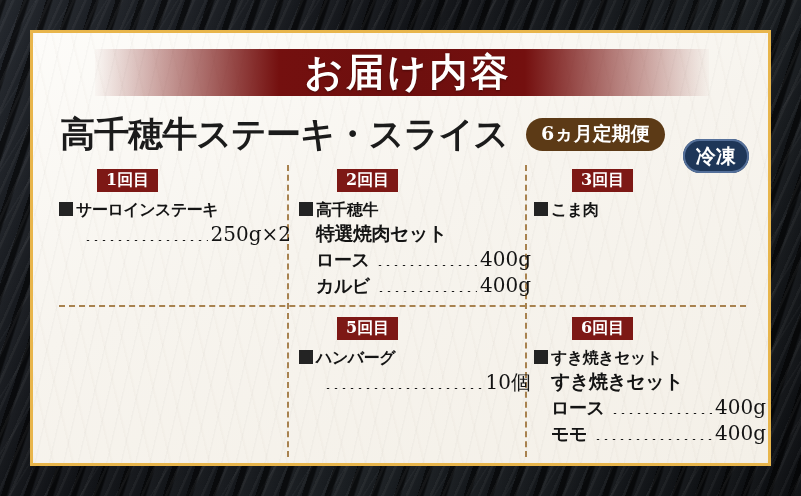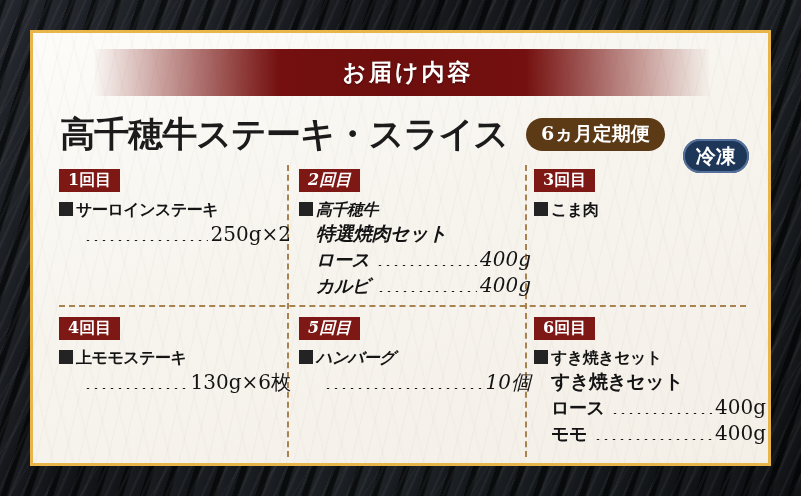--- a/index.html
+++ b/index.html
@@ -76,21 +76,21 @@
       #6d0f0e 50%,
       #74100f 70%,
       rgba(124,22,20,0.40) 89%,
       rgba(124,22,20,0.02) 100%);
     display: flex;
     align-items: center;
     justify-content: center;
   }
   #banner-title {
     font-family: "DejaVu Serif", serif;
-    font-size: 23px;
+    font-size: 38px;
     font-weight: bold;
     color: #ffffff;
     letter-spacing: 3px;
     text-shadow: 0 1px 2px rgba(0,0,0,0.35);
     margin-left: 12px;
   }
 
   
   #title-row {
     position: absolute;
@@ -146,35 +146,36 @@
     left: 14px;
     top: 132px;
     width: 707px;
     height: 292px;
   }
   .cell {
     position: absolute;
     width: 232px;
   }
   .col0 { left: 12px; }
-  .col1 { left: 252px; font-style: italic; }
+  .col1 { left: 252px; }
   .col2 { left: 487px; }
   .row0 { top: 4px; }
   .row1 { top: 152px; }
 
   .badge {
     display: inline-block;
     background: #7d1815;
     color: #ffffff;
     font-family: "DejaVu Serif", serif;
     font-size: 16px;
     font-weight: bold;
     padding: 2px 9px 3px 9px;
     letter-spacing: 0px;
     line-height: 1.15;
+    margin-left: 38px;
   }
 
   .item-main {
     margin-top: 7px;
     font-family: "DejaVu Serif", serif;
     font-size: 16px;
     font-weight: bold;
     color: #141414;
     letter-spacing: -0.5px;
     white-space: nowrap;
@@ -283,24 +284,20 @@
       <div class="cell col1 row0"><div class="badge">2回目</div><div class="item-main"><span class="sq"></span><span>高千穂牛</span></div><div class="item-sub">特選焼肉セット</div><div class="qty-row qty-indent">
           <span class="lbl">ロース</span>
           <span class="leader"></span>
           <span class="val">400g</span>
         </div><div class="qty-row qty-indent">
           <span class="lbl">カルビ</span>
           <span class="leader"></span>
           <span class="val">400g</span>
         </div></div>
       <div class="cell col2 row0"><div class="badge">3回目</div><div class="item-main"><span class="sq"></span><span>こま肉</span></div></div>
-      <div class="cell col0 row1"><div class="badge">4回目</div><div class="item-main"><span class="sq"></span><span>上モモステーキ</span></div><div class="qty-row qty-indent2">
-          <span class="leader"></span>
-          <span class="val">130g×6枚</span>
-        </div></div>
       <div class="cell col1 row1"><div class="badge">5回目</div><div class="item-main"><span class="sq"></span><span>ハンバーグ</span></div><div class="qty-row qty-indent2">
           <span class="leader"></span>
           <span class="val">10個</span>
         </div></div>
       <div class="cell col2 row1"><div class="badge">6回目</div><div class="item-main"><span class="sq"></span><span>すき焼きセット</span></div><div class="item-sub">すき焼きセット</div><div class="qty-row qty-indent">
           <span class="lbl">ロース</span>
           <span class="leader"></span>
           <span class="val">400g</span>
         </div><div class="qty-row qty-indent">
           <span class="lbl">モモ</span>

